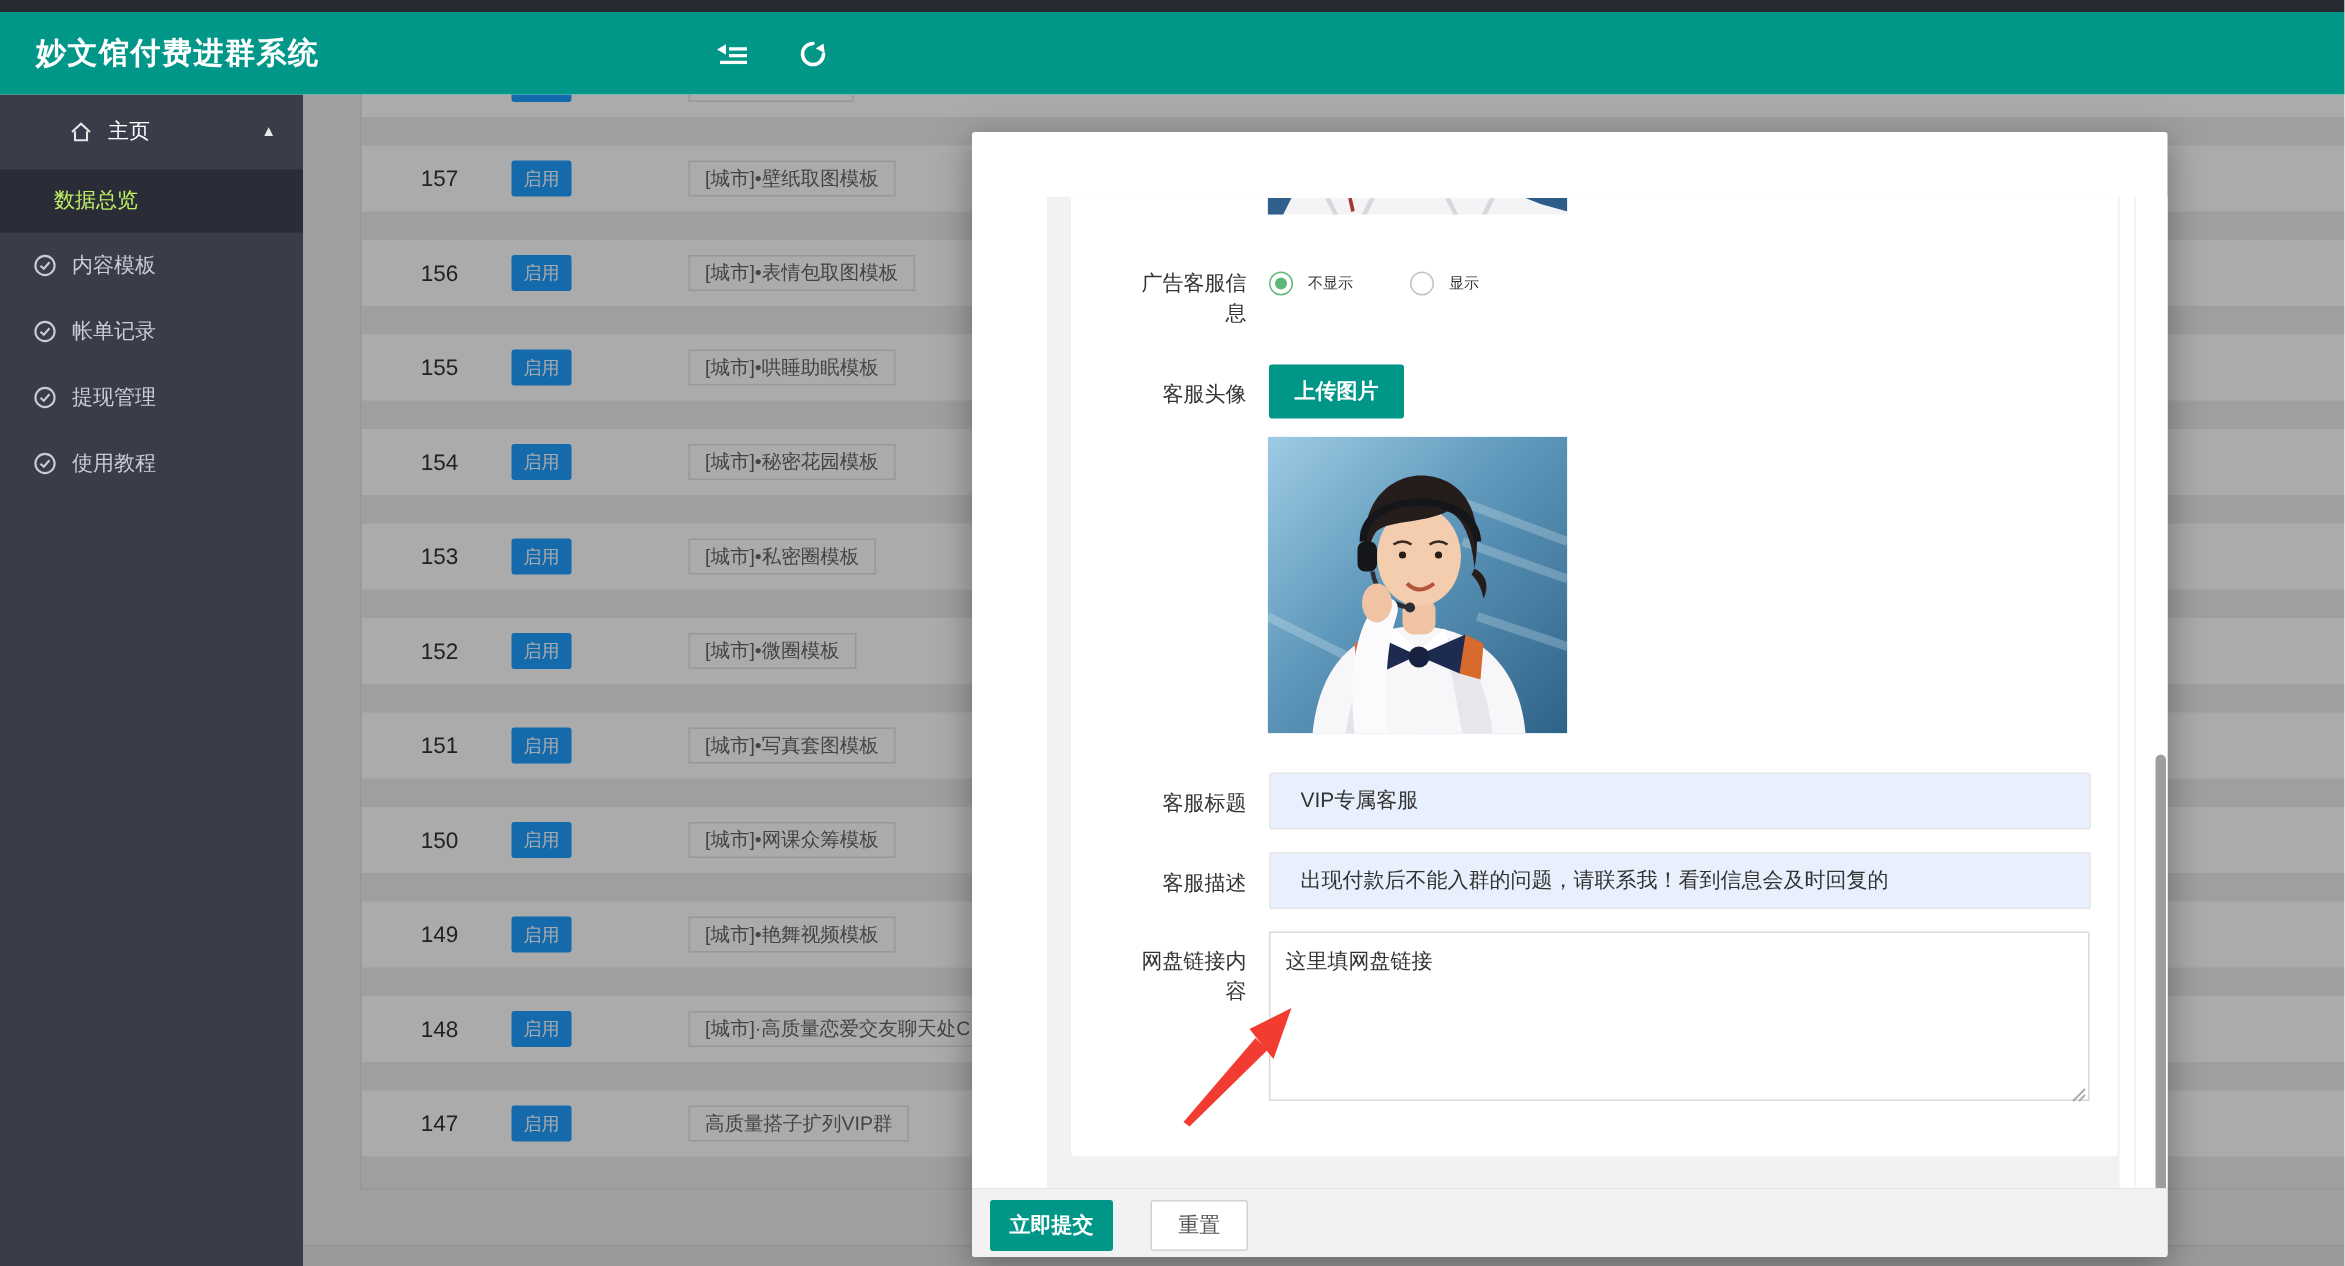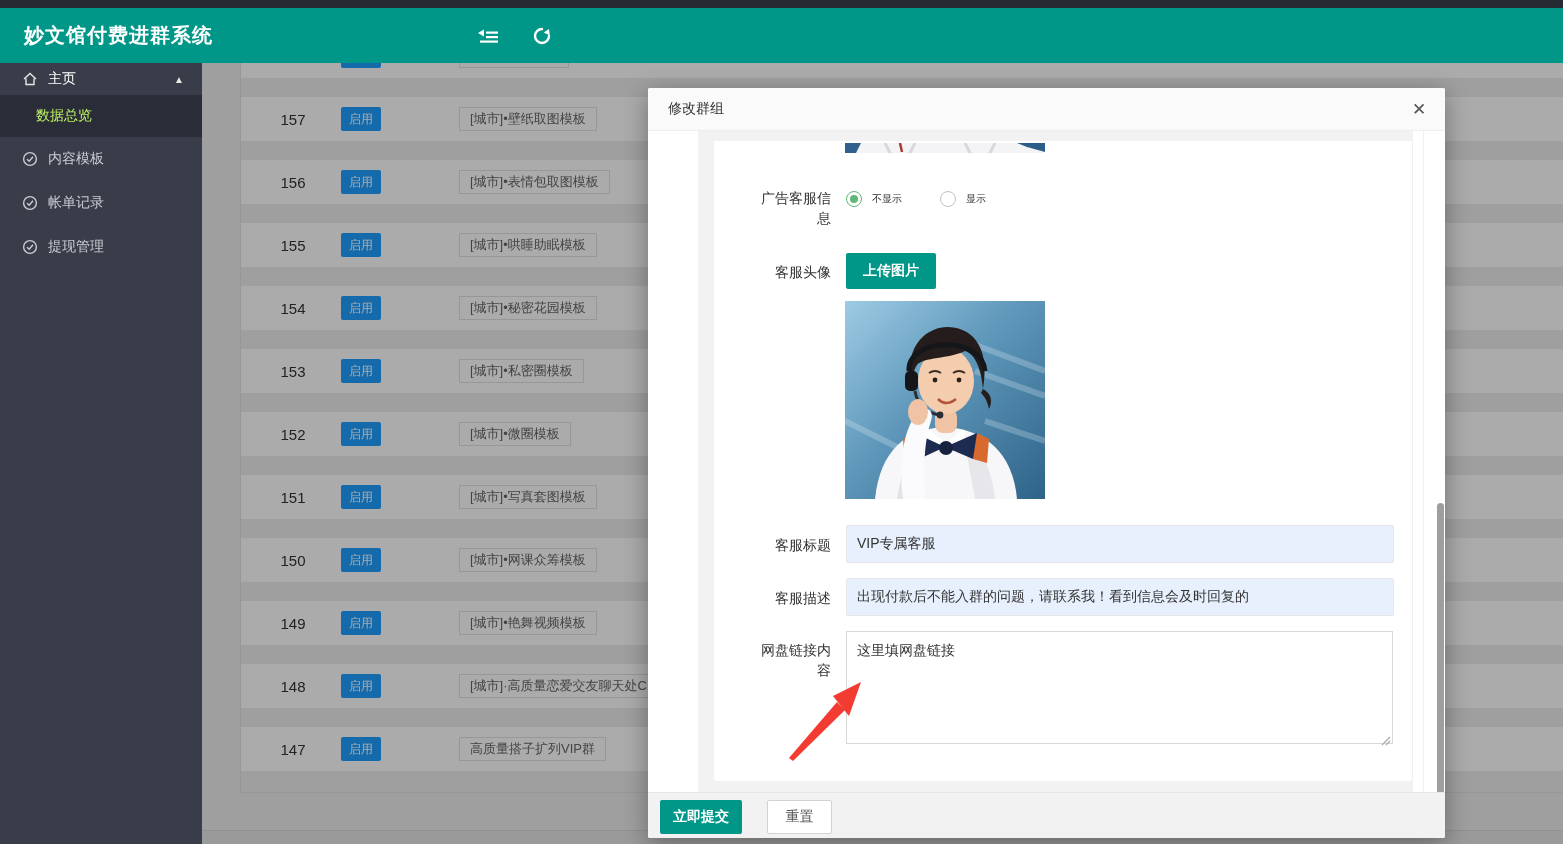--- a/index.html
+++ b/index.html
@@ -13,21 +13,21 @@
                 display:flex; align-items:center; }
   .app-title { color:#fff; font-size:20px; font-weight:bold; margin-left:24px; letter-spacing:1px; }
   .hicon { position:absolute; top:14px; width:28px; height:28px; display:flex; align-items:center; justify-content:center; cursor:pointer; }
   .hicon.collapse { left:474px; }
   .hicon.refresh { left:528px; }
 
   
   .sidebar { position:absolute; left:0; top:63px; width:202px; height:781px; background:#393D49; z-index:30; }
   .side-item { position:relative; height:44px; display:flex; align-items:center; color:#c9ccd3; font-size:14px; cursor:pointer; }
   .side-item .sicon { width:16px; height:16px; margin-left:22px; margin-right:10px; flex:0 0 16px; }
-  .side-item.parent { height:32px; color:#fff; }
+  .side-item.parent { height:50px; color:#fff;padding-left:24px; }
   .side-item.child { background:#2a2d37; padding-left:36px; color:#bef264; height:42px; }
   .side-item.active { background:#009688; color:#fff; }
   .chev { position:absolute; right:18px; top:50%; transform:translateY(-50%); font-size:10px; color:#e8e8e8; }
 
   
   .content { position:absolute; left:202px; top:63px; width:1361px; height:781px; background:#ededed; overflow:hidden; }
   .table-card { position:absolute; left:38px; top:-30px; width:1330px; height:760px;
                 border:1px solid #e2e2e2; background:#ededed; overflow:hidden; }
   .trow { position:relative; height:63px; }
   .trow .band { position:absolute; left:0; top:0; width:100%; height:44px; background:#fff;
@@ -43,21 +43,21 @@
   
   .modal { position:absolute; left:446px; top:25px; width:797px; height:750px; background:#fff; z-index:10;
            border-radius:2px; box-shadow:0 6px 24px rgba(0,0,0,0.35); }
   .modal-titlebar { position:absolute; left:0; top:0; width:100%; height:43px; background:#fafafa;
                     border-bottom:1px solid #eee; border-radius:2px 2px 0 0; display:flex; align-items:center; }
   .modal-title { margin-left:20px; font-size:14px; color:#333; }
   .modal-close { position:absolute; right:14px; top:10px; width:24px; height:24px; text-align:center; line-height:24px;
                  font-size:17px; color:#555; cursor:pointer; }
   .modal-body { position:absolute; left:0; top:43px; width:100%; height:661px; background:#fff; overflow:hidden; }
   .iframe-bg { position:absolute; left:50px; top:0; width:715px; height:661px; background:#f2f2f2; }
-  .form-card { position:absolute; left:65px; top:10px; width:700px; height:641px; background:#fff;
+  .form-card { position:absolute; left:65px; top:0; width:700px; height:641px; background:#fff;
                border:1px solid #f0f0f0; border-top:none; border-radius:0 0 4px 4px; }
   .vline { position:absolute; left:775px; top:0; width:1px; height:661px; background:#f0f0f0; }
   .scroll-thumb { position:absolute; left:789px; top:372px; width:7px; height:376px; background:#9e9e9e; border-radius:4px; z-index:12; cursor:pointer; }
 
   .flabel { position:absolute; left:17px; width:100px; text-align:right; font-size:14px; color:#333; line-height:20px; }
   .flabel.wrap { left:39px; width:78px; }
 
   .photo-fragment { position:absolute; left:131px; top:0; width:200px; height:12px; overflow:hidden; }
 
   .radio-row { position:absolute; left:132px; top:47px; height:22px; display:flex; align-items:center; }
@@ -65,21 +65,21 @@
   .radio.checked { border-color:#5FB878; }
   .radio.checked::after { content:""; position:absolute; left:3px; top:3px; width:8px; height:8px; border-radius:50%; background:#5FB878; }
   .radio-label { font-size:10px; color:#333; margin:0 0 0 10px; cursor:pointer; }
   .radio-gap { width:38px; }
 
   .upload-btn { position:absolute; left:132px; top:112px; width:90px; height:36px; background:#009688; color:#fff;
                 border:none; border-radius:2px; font-size:14px; font-weight:bold; cursor:pointer; font-family:inherit; }
   .cs-photo { position:absolute; left:131px; top:160px; width:200px; height:198px; overflow:hidden; }
 
   .text-input { position:absolute; left:132px; width:548px; height:38px; background:#e8f0fe; border:1px solid #e6e6e6;
-                border-radius:2px; padding:0 10px; font-size:14px; color:#333; font-family:inherit; }
+                border-radius:2px; padding:0 20px; font-size:14px; color:#333; font-family:inherit; }
   .input-title { top:384px; }
   .input-desc  { top:437px; }
   .netdisk-area { position:absolute; left:132px; top:490px; width:547px; height:113px; background:#fff;
                   border:1px solid #d9d9d9; padding:8px 10px; font-size:14px; color:#333; resize:none;
                   font-family:inherit; line-height:20px; }
   .resize-grip { position:absolute; left:667px; top:591px; width:10px; height:10px; pointer-events:none; }
 
   .arrow-annot { position:absolute; left:67px; top:529px; width:100px; height:95px; pointer-events:none; }
 
   .modal-footer { position:absolute; left:0; top:704px; width:100%; height:46px; background:#f2f2f2;
@@ -152,20 +152,29 @@
     </div>
     <div class="side-item">
       <span class="sicon">
         <svg width="16" height="16" viewBox="0 0 16 16">
             <circle cx="8" cy="8" r="6.4" fill="none" stroke="#c9ccd3" stroke-width="1.4"></circle>
             <path d="M5 8.2 L7.2 10.2 L11 5.8" fill="none" stroke="#c9ccd3" stroke-width="1.4"></path>
           </svg>
       </span>
       <span>提现管理</span>
     </div>
+    <div class="side-item">
+      <span class="sicon">
+        <svg width="16" height="16" viewBox="0 0 16 16">
+            <circle cx="8" cy="8" r="6.4" fill="none" stroke="#c9ccd3" stroke-width="1.4"></circle>
+            <path d="M5 8.2 L7.2 10.2 L11 5.8" fill="none" stroke="#c9ccd3" stroke-width="1.4"></path>
+          </svg>
+      </span>
+      <span>使用教程</span>
+    </div>
   </div>
 
   <div class="content">
     <div class="table-card">
       <div>
           <div class="trow">
             <div class="band">
               <span class="rid"></span>
               <button class="enable-btn"></button>
               <span class="label-box"></span>
@@ -247,24 +256,20 @@
               <button class="enable-btn">启用</button>
               <span class="label-box">高质量搭子扩列VIP群</span>
             </div>
           </div>
         </div>
     </div>
     <div class="page-footline"></div>
     <div class="shade"></div>
 
     <div class="modal">
-      <div class="modal-titlebar">
-        <span class="modal-title">修改群组</span>
-        <span class="modal-close">✕</span>
-      </div>
 
       <div class="modal-body">
         <div class="iframe-bg"></div>
         <div class="vline"></div>
 
         <div class="form-card">
 
           <div class="photo-fragment">
             <svg width="200" height="12" viewBox="0 0 200 12">
               <rect width="200" height="12" fill="#f4f4f6"></rect>

